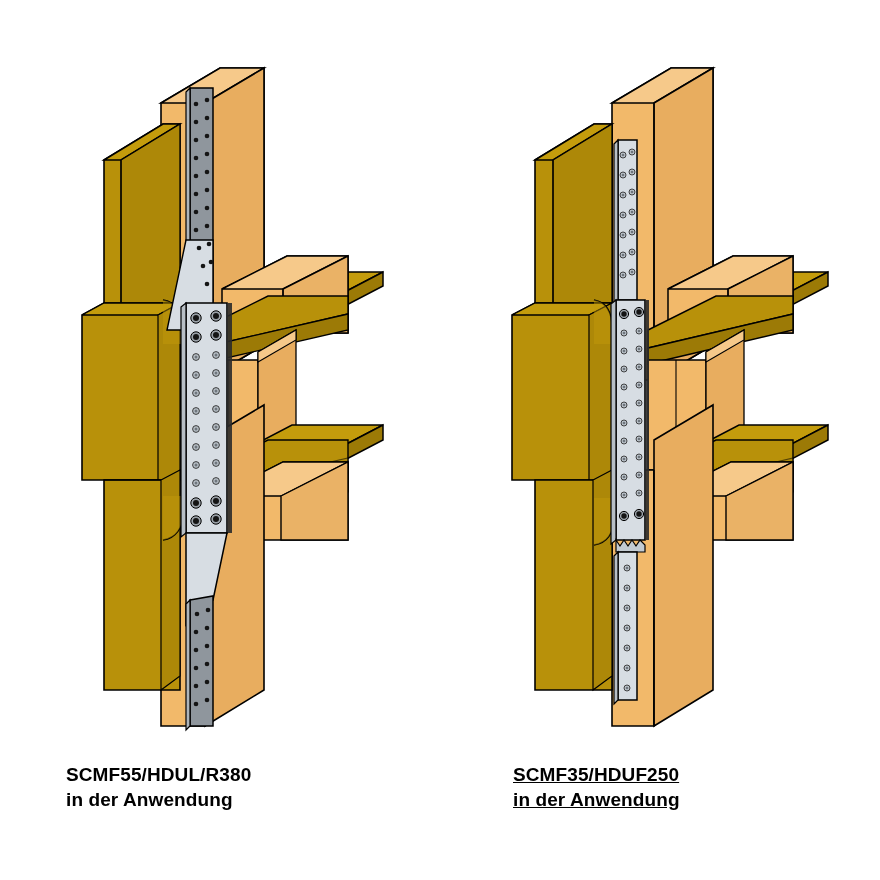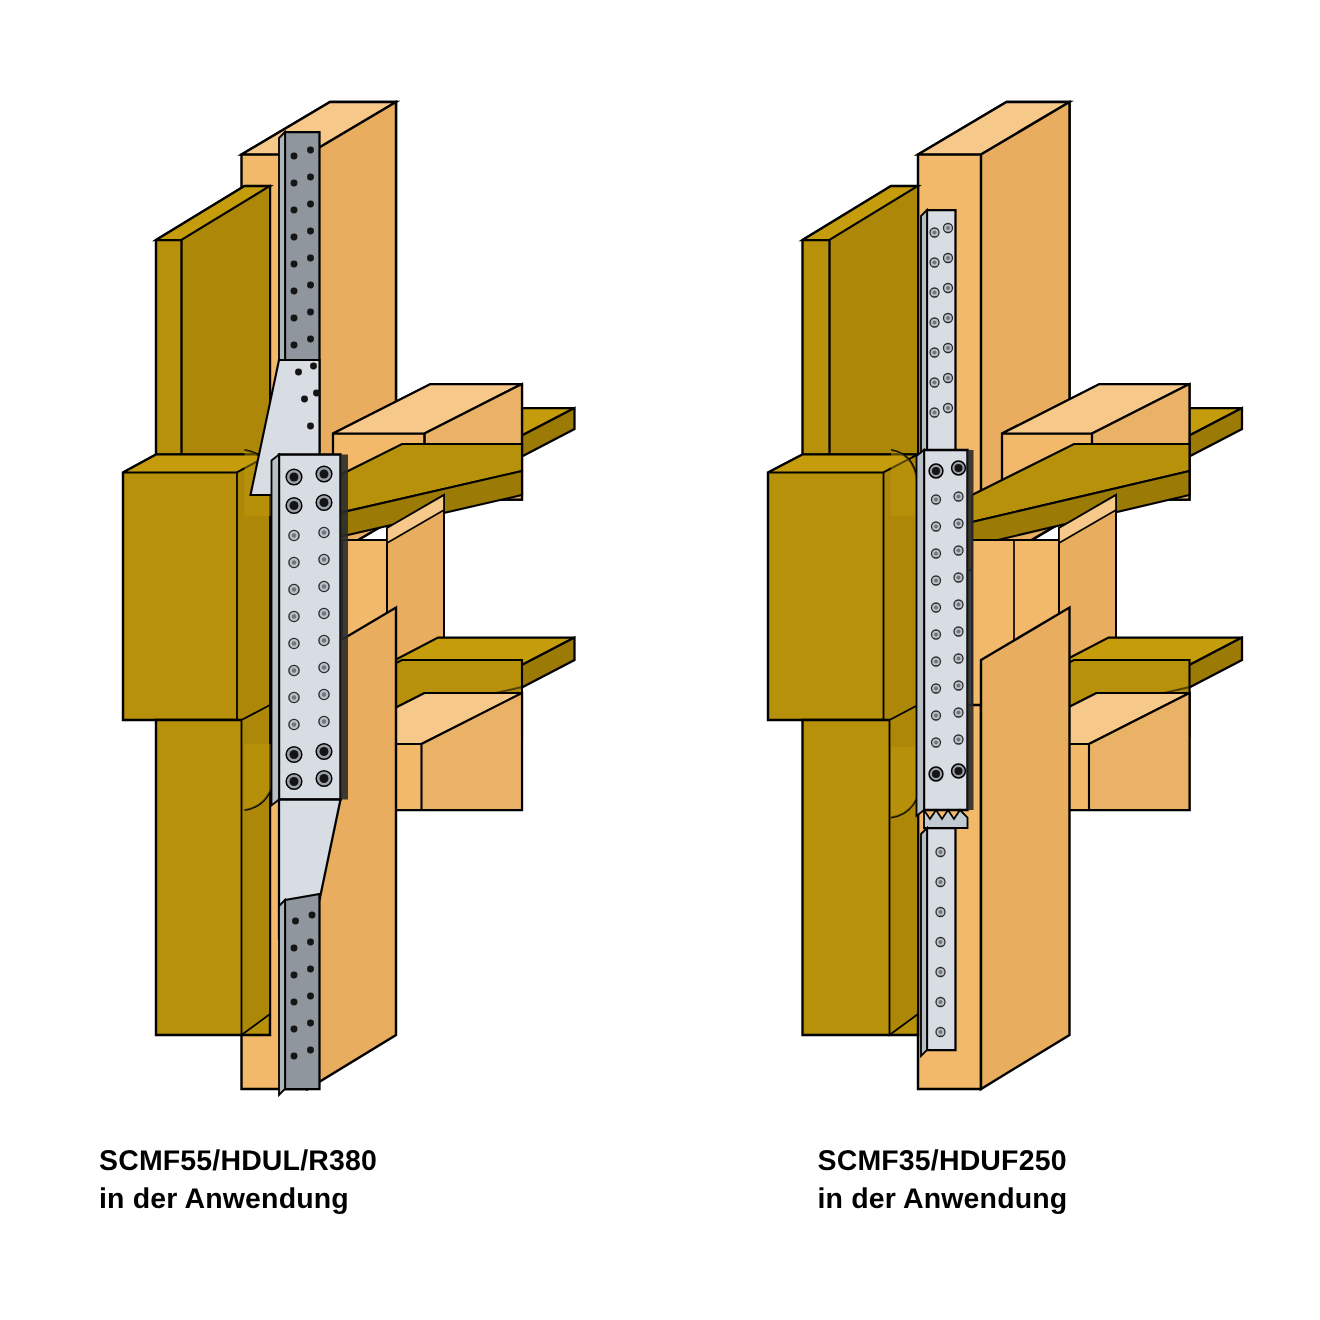--- a/index.html
+++ b/index.html
@@ -3,21 +3,21 @@
 <meta charset="utf-8">
 <style>
   html,body{margin:0;padding:0;background:#ffffff;}
   body{width:880px;height:880px;overflow:hidden;
        font-family:"Liberation Sans","DejaVu Sans",sans-serif;}
   #stage{position:relative;width:864px;height:880px;background:#fff;}
   svg.fig{position:absolute;left:0;top:0;width:880px;height:880px;}
   .caption{position:absolute;font-weight:bold;font-size:19px;line-height:25px;
            color:#000;letter-spacing:0.1px;white-space:pre;}
   #cap-left{left:66px;top:762px;}
-  #cap-right{left:545px;top:762px;}
+  #cap-right{left:513px;top:762px;text-decoration:underline;}
 </style>
 </head>
 <body>
 
 <div id="stage">
 
   <svg class="fig" viewBox="0 0 880 880">
     <defs>
 
       <g id="L-boltpair">

